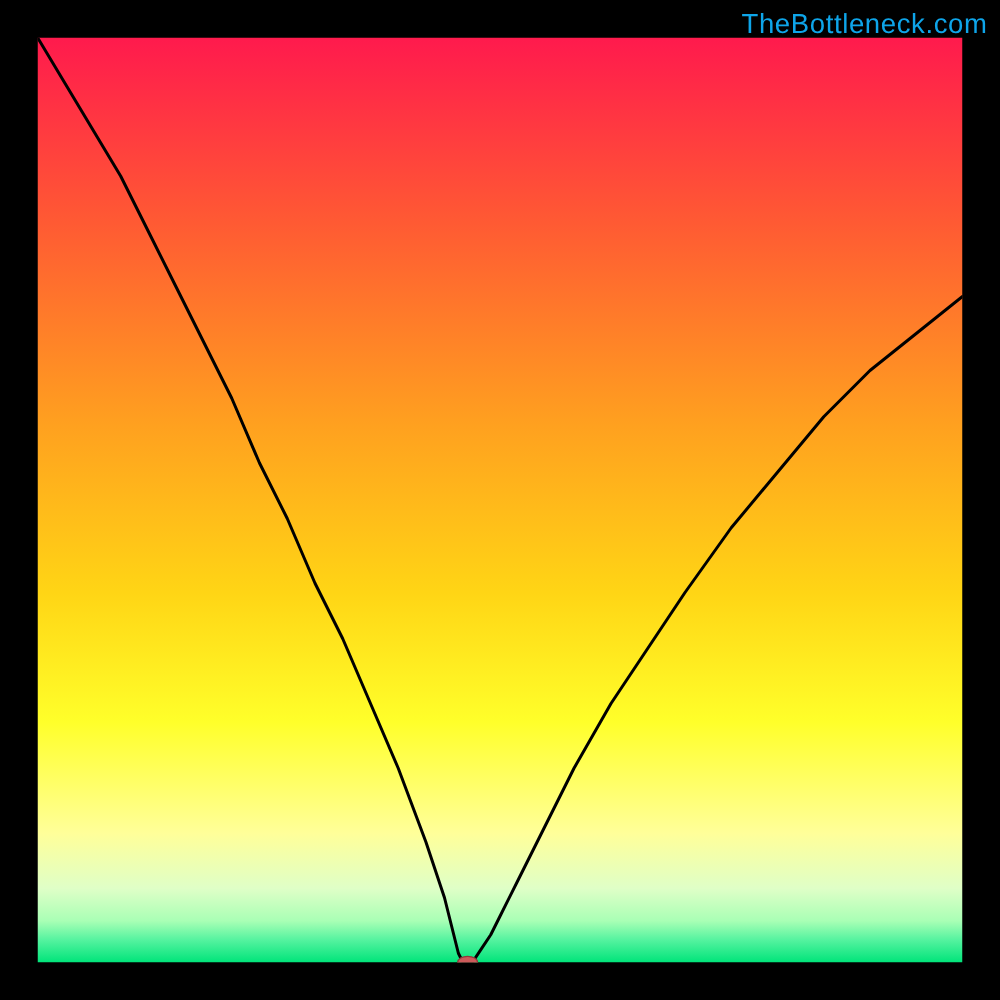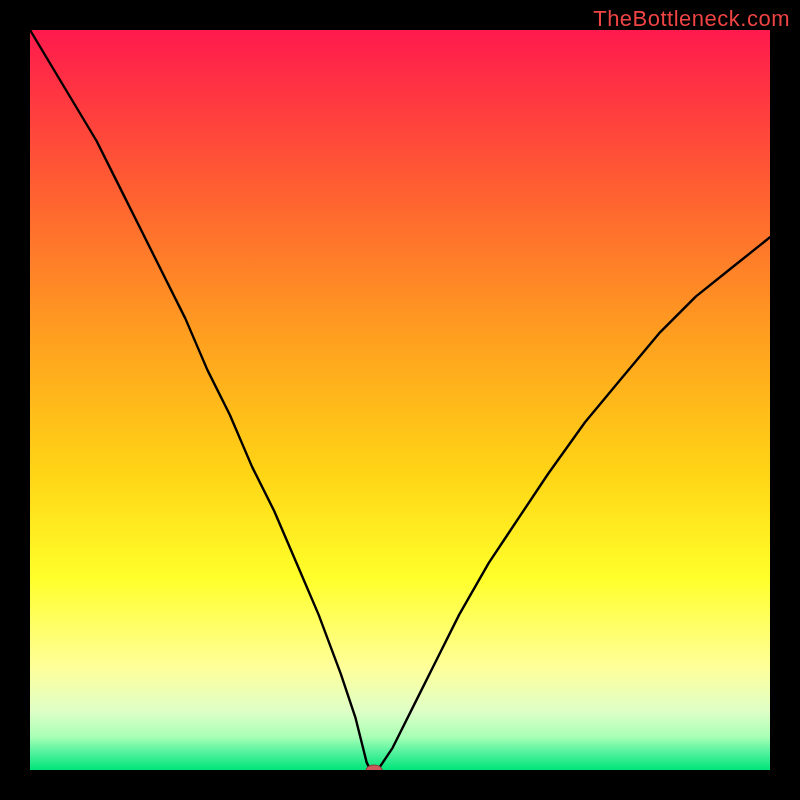--- a/index.html
+++ b/index.html
@@ -14,21 +14,21 @@
   .frame {
     position: relative;
     width: 800px;
     height: 800px;
     background: #000;
   }
   .watermark {
     position: absolute;
     top: 6px;
     right: 10px;
-    color: #ef4444;
+    color: #0ea5e9;
     font-size: 22px;
     font-weight: 500;
     letter-spacing: 0.5px;
     user-select: none;
   }
   .plot-wrap {
     position: absolute;
     left: 30px;
     top: 30px;
     width: 740px;

